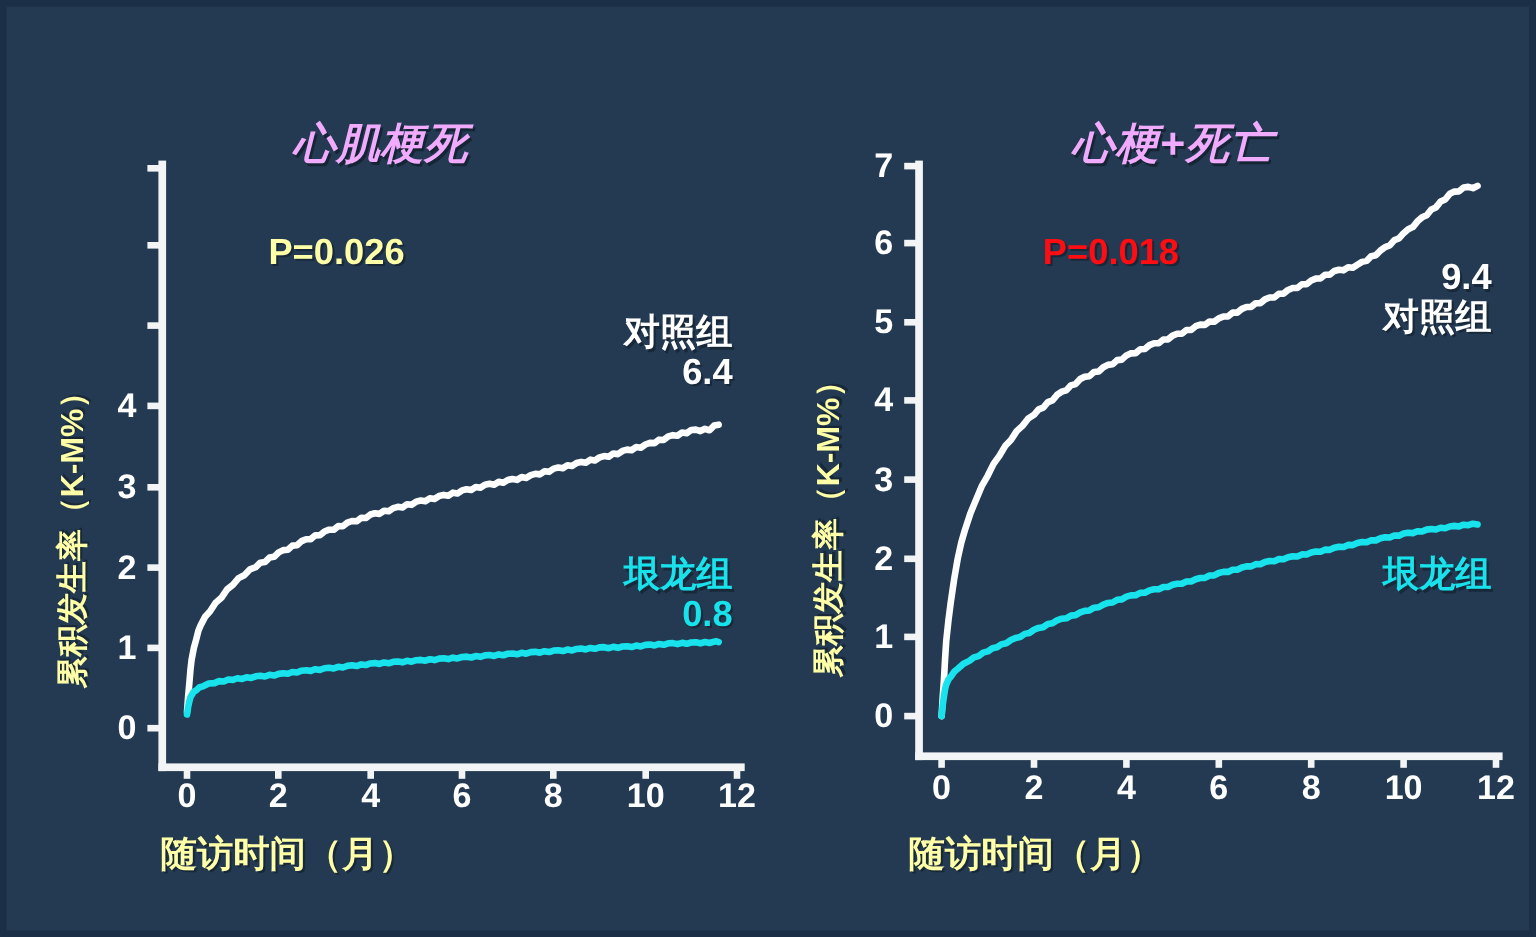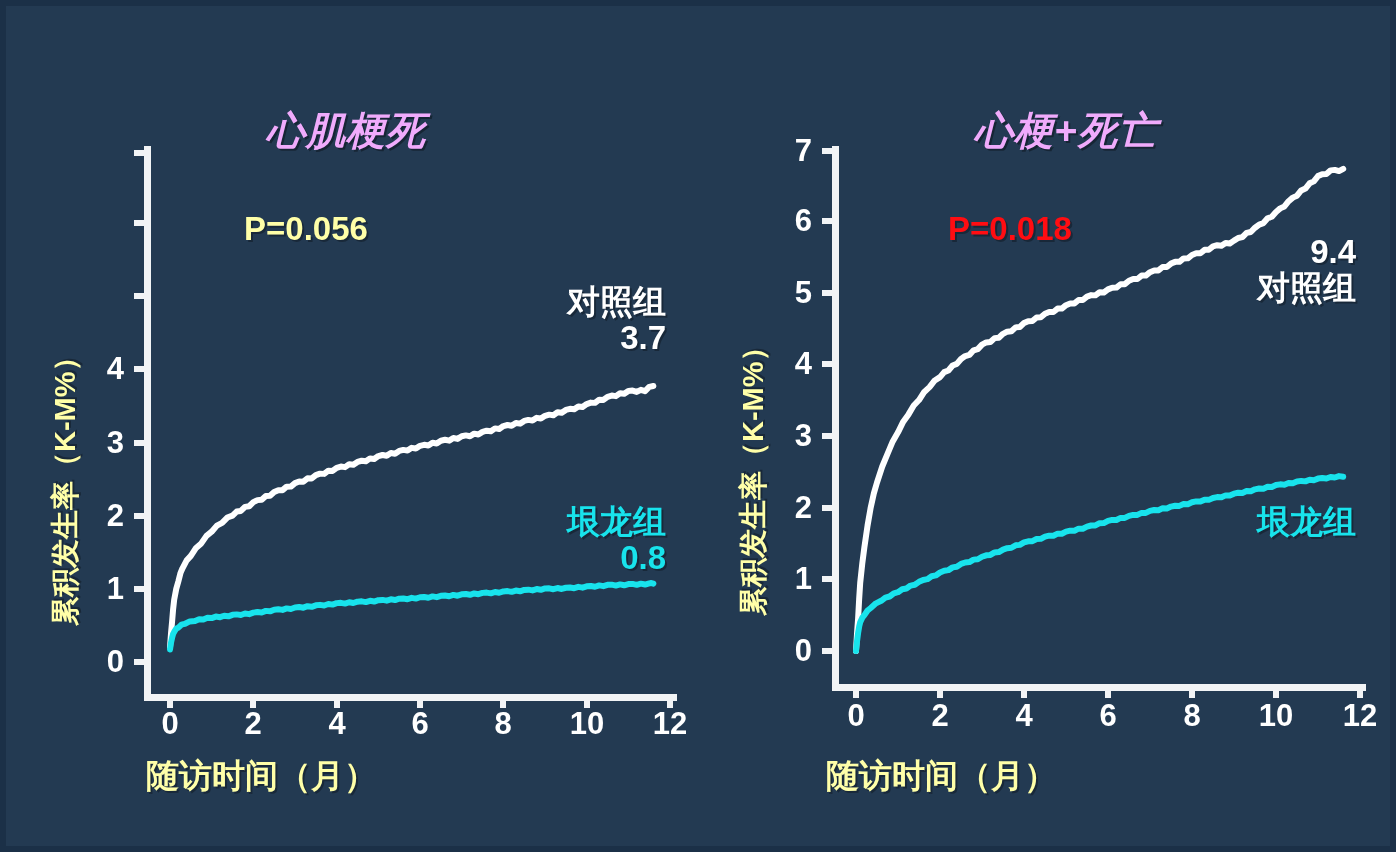--- a/index.html
+++ b/index.html
@@ -132,21 +132,21 @@
 
   svg.curves { position: absolute; left: 0; top: 0; overflow: visible; }
 </style>
 </head>
 <body>
 
 <div id="slide">
 
   <div class="panel" id="panel-left">
     <div class="panel-title">心肌梗死</div>
-    <div class="pvalue" id="p-left">P=0.056</div>
+    <div class="pvalue" id="p-left">P=0.026</div>
 
     <div class="axis-title-y" style="left: 40px; top: 620px;">累积发生率（K-M%）</div>
 
     <div class="axis-title-x" style="left: 140px; top: 748px; width: 540px;">随访时间（月）</div>
 
     <div class="plot">
 
       <div class="axis-v" style="left: 138px; top: 140px; height: 555px;"></div>
       <div class="axis-h" style="left: 138px; top: 688px; width: 533px;"></div>
 
@@ -182,21 +182,21 @@
       <div class="xtick-label" style="left: 664px; top: 700px;">12</div>
 
       <svg class="curves" id="svg-left" width="700" height="852">
           <path d="M 164.00 641.36 L 165.04 626.84 L 166.08 615.74 L 167.13 603.05 L 168.17 593.78 L 170.25 582.92 L 172.33 575.48 L 174.42 567.18 L 176.50 562.30 L 180.67 554.37 L 184.84 549.86 L 190.04 541.93 L 195.25 537.42 L 200.46 529.85 L 205.67 525.70 L 210.88 519.60 L 216.09 516.92 L 221.30 511.55 L 226.50 509.60 L 230.67 505.54 L 234.84 504.92 L 239.01 500.86 L 243.17 500.23 L 247.34 496.18 L 251.51 494.13 L 255.67 493.79 L 259.84 490.03 L 264.01 489.69 L 268.18 485.93 L 272.34 484.17 L 276.51 484.13 L 280.68 480.66 L 284.84 480.61 L 289.01 477.14 L 293.18 475.53 L 297.34 475.64 L 301.51 472.31 L 305.68 472.41 L 309.85 469.09 L 314.01 467.63 L 318.18 467.88 L 322.35 464.70 L 326.51 464.95 L 330.68 461.77 L 334.85 460.60 L 339.01 461.14 L 343.18 458.26 L 347.35 458.80 L 351.51 455.92 L 355.68 454.74 L 359.85 455.29 L 364.02 452.40 L 368.18 452.94 L 372.35 450.06 L 376.52 449.03 L 380.68 449.72 L 384.85 446.98 L 389.02 447.67 L 393.19 444.94 L 397.35 443.91 L 401.52 444.60 L 405.69 441.86 L 409.85 442.55 L 414.02 439.81 L 418.19 438.79 L 422.35 439.47 L 426.52 436.74 L 430.69 437.42 L 434.86 434.69 L 439.02 433.81 L 443.19 434.64 L 447.36 432.05 L 451.52 432.89 L 455.69 430.30 L 459.86 429.42 L 464.02 430.25 L 468.19 427.66 L 472.36 428.49 L 476.53 425.90 L 480.69 424.73 L 484.86 425.27 L 489.03 422.39 L 493.19 422.93 L 497.36 420.05 L 501.53 419.02 L 505.69 419.71 L 509.86 416.97 L 514.03 417.66 L 518.19 414.92 L 522.36 413.90 L 526.53 414.59 L 530.70 411.85 L 534.86 412.54 L 539.03 409.80 L 543.20 408.63 L 547.36 409.17 L 551.53 406.29 L 555.70 406.83 L 559.87 403.94 L 564.03 402.77 L 568.20 403.31 L 572.37 400.43 L 576.53 400.97 L 580.70 398.09 L 584.87 396.62 L 589.03 396.87 L 593.20 393.70 L 597.37 393.94 L 601.54 390.77 L 605.70 389.60 L 609.87 390.14 L 614.04 387.25 L 618.20 387.80 L 622.37 384.91 L 626.54 384.55 L 630.70 385.89 L 634.87 383.81 L 639.04 385.16 L 643.21 380.89 L 647.37 380.04" fill="none" stroke="#ffffff" stroke-width="6" stroke-linejoin="round" stroke-linecap="round"></path>
           <path d="M 164.00 643.56 L 165.04 636.65 L 166.08 631.84 L 167.13 627.86 L 168.17 625.99 L 170.25 622.74 L 172.33 621.60 L 175.46 618.71 L 178.58 617.94 L 183.79 615.42 L 189.00 615.01 L 193.17 613.22 L 197.34 613.54 L 201.50 611.76 L 205.67 612.08 L 209.84 610.59 L 214.00 611.20 L 218.17 609.71 L 222.34 610.32 L 226.50 608.83 L 230.67 608.39 L 234.84 609.01 L 239.01 607.51 L 243.17 608.13 L 247.34 606.63 L 251.51 606.05 L 255.67 606.52 L 259.84 604.88 L 264.01 605.35 L 268.18 603.71 L 272.34 603.27 L 276.51 603.88 L 280.68 602.39 L 284.84 603.00 L 289.01 601.51 L 293.18 601.07 L 297.34 601.69 L 301.51 600.19 L 305.68 600.81 L 309.85 599.31 L 314.01 598.87 L 318.18 599.49 L 322.35 598.00 L 326.51 598.61 L 330.68 597.12 L 334.85 596.83 L 339.01 597.59 L 343.18 596.24 L 347.35 597.00 L 351.51 595.65 L 355.68 595.36 L 359.85 596.12 L 364.02 594.78 L 368.18 595.54 L 372.35 594.19 L 376.52 593.90 L 380.68 594.66 L 384.85 593.31 L 389.02 594.07 L 393.19 592.73 L 397.35 592.43 L 401.52 593.19 L 405.69 591.85 L 409.85 592.61 L 414.02 591.26 L 418.19 590.97 L 422.35 591.73 L 426.52 590.38 L 430.69 591.14 L 434.86 589.80 L 439.02 589.51 L 443.19 590.27 L 447.36 588.92 L 451.52 589.68 L 455.69 588.33 L 459.86 588.04 L 464.02 588.80 L 468.19 587.46 L 472.36 588.22 L 476.53 586.87 L 480.69 586.58 L 484.86 587.34 L 489.03 585.99 L 493.19 586.75 L 497.36 585.41 L 501.53 585.11 L 505.69 585.87 L 509.86 584.53 L 514.03 585.29 L 518.19 583.94 L 522.36 583.65 L 526.53 584.41 L 530.70 583.06 L 534.86 583.82 L 539.03 582.48 L 543.20 582.33 L 547.36 583.24 L 551.53 582.04 L 555.70 582.95 L 559.87 581.75 L 564.03 581.45 L 568.20 582.21 L 572.37 580.87 L 576.53 581.63 L 580.70 580.28 L 584.87 579.99 L 589.03 580.75 L 593.20 579.40 L 597.37 580.16 L 601.54 578.82 L 605.70 578.67 L 609.87 579.58 L 614.04 578.38 L 618.20 579.29 L 622.37 578.09 L 626.54 577.94 L 630.70 578.85 L 634.87 577.65 L 639.04 578.55 L 643.21 577.35 L 645.29 576.99 L 647.37 577.68" fill="none" stroke="#18e3ec" stroke-width="6" stroke-linejoin="round" stroke-linecap="round"></path>
         </svg>
     </div>
 
     <div class="series-label control" style="left: 440px; top: 278px; width: 220px;">
       <div>对照组</div>
-      <div>3.7</div>
+      <div>6.4</div>
     </div>
     <div class="series-label drug" style="left: 440px; top: 498px; width: 220px;">
       <div>垠龙组</div>
       <div>0.8</div>
     </div>
   </div>
 
   <div class="panel" id="panel-right">
     <div class="panel-title">心梗+死亡</div>
     <div class="pvalue" id="p-right" style="left: 242px;">P=0.018</div>

